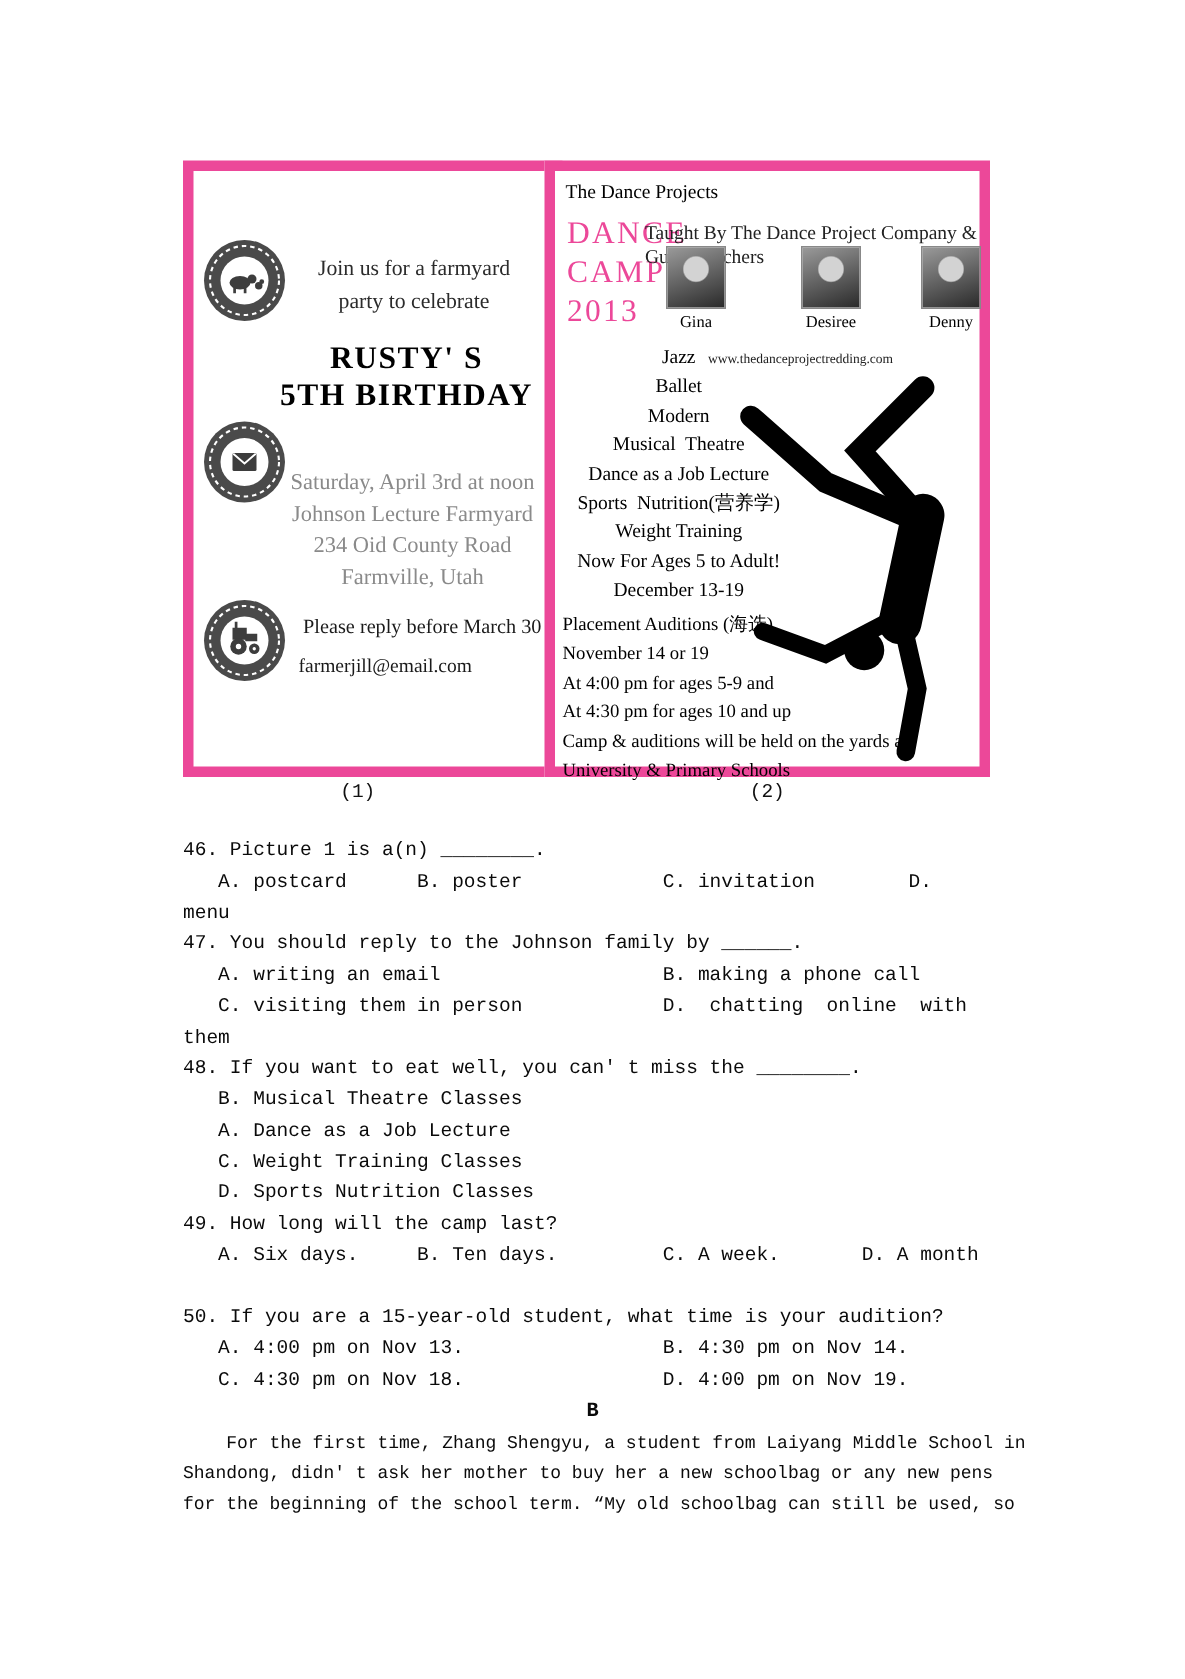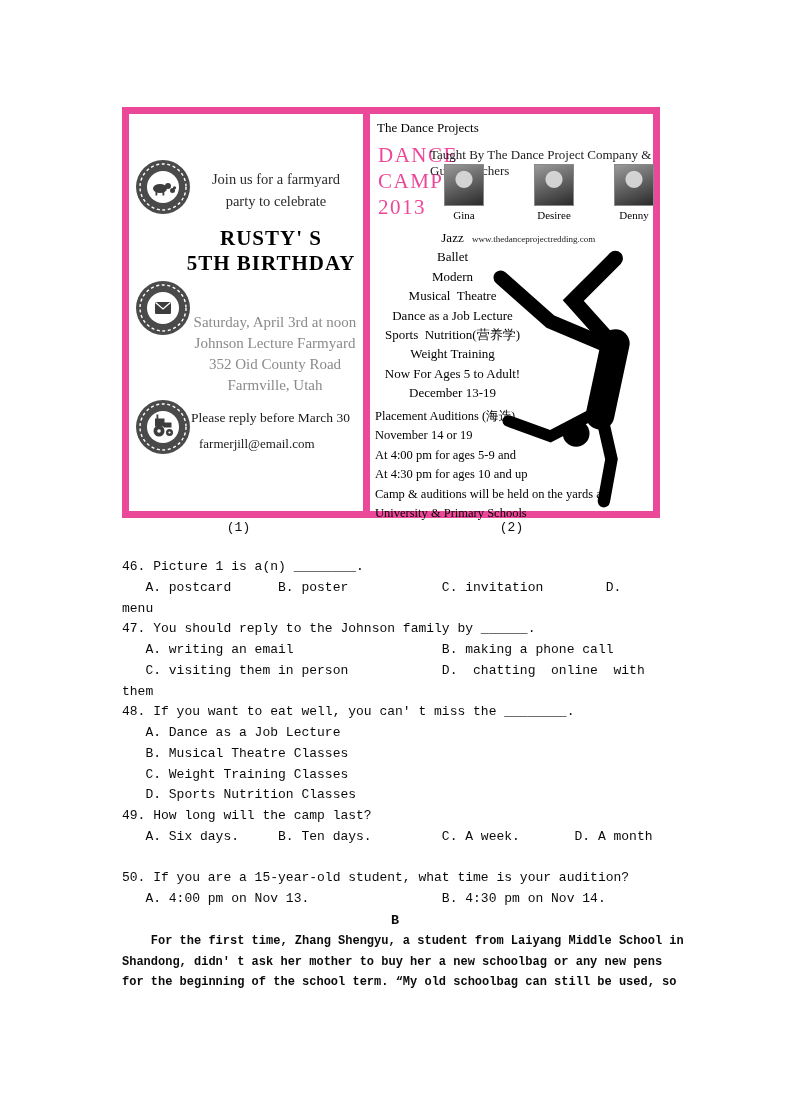--- a/index.html
+++ b/index.html
@@ -13,21 +13,21 @@
 
   
   .serif { font-family:"Liberation Serif", serif; }
   .stamp { position:absolute; left:6px; width:56px; height:56px; }
   .inv-intro { position:absolute; left:66px; top:54px; width:162px; text-align:center;
                font-family:"Liberation Serif", serif; font-size:14.5px; line-height:22px; color:#2b2b2b; }
   .inv-title { position:absolute; left:56px; width:172px; text-align:center;
                font-family:Liberation Serif, serif; font-weight:bold; font-size:21px; letter-spacing:1px; color:#000; }
   .inv-addr { position:absolute; left:62px; top:172px; width:168px; text-align:center;
               font-family:"Liberation Serif", serif; font-size:15px; line-height:21px; color:#8a8a8a;margin-top:26px; }
-  .inv-reply { position:absolute; left:62px; top:296px; width:170px; text-align:left;
+  .inv-reply { position:absolute; left:62px; top:296px; width:170px; text-align:right;
                font-family:"Liberation Serif", serif; font-size:13.5px; color:#1a1a1a; }
   .inv-email { position:absolute; left:70px; top:322px; width:170px; text-align:left;
                font-family:"Liberation Serif", serif; font-size:13px; color:#1a1a1a; }
 
   
   .po-brand { position:absolute; left:7px; top:6px; font-size:13px; color:#000; }
   .po-big { position:absolute; left:8px; font-size:21px; letter-spacing:1.5px; color:#ec4899; }
   .po-tagline { position:absolute; left:60px; top:33px; width:234px; font-size:13px; color:#222; }
   .photo { position:absolute; top:50px; width:40px; height:42px; border:1px solid #888;
            background: radial-gradient(circle at 50% 36%, #d3d3d3 0 8px, rgba(0,0,0,0) 9px),
@@ -45,21 +45,21 @@
   .cap1 { left:122px; width:233px; }
   .cap2 { left:363px; width:297px; }
 
   
   .textcol { position:absolute; left:122px; top:557px; width:560px; }
   .qline { font-family:"Liberation Mono", monospace; font-size:13px; line-height:20.75px; height:20.75px;
            white-space:pre; color:#0a0a0a; }
   .bhead { font-family:"Liberation Mono", monospace; font-weight:bold; font-size:13.5px; line-height:21px;
            height:21px; text-align:center; width:546px; color:#0a0a0a; }
   .pline { font-family:"Liberation Mono", monospace; font-size:12px; line-height:20.8px; height:20.8px;
-           white-space:pre; color:#0a0a0a;font-weight:bold; }
+           white-space:pre; color:#0a0a0a; }
 </style>
 </head>
 <body>
 
 <div class="page">
 
   <div class="card card1">
 
     <div class="stamp" style="top:45px;">
       <svg viewBox="0 0 56 56" width="56" height="56">
@@ -89,21 +89,21 @@
         <circle cx="28" cy="28" r="23" fill="none" stroke="#fff" stroke-width="1.4" stroke-dasharray="3 2.6"></circle>
         <circle cx="28" cy="28" r="16" fill="#fff"></circle>
         <rect x="20" y="22" width="16" height="12" rx="1" fill="#3d3d3d"></rect>
         <path d="M20.5,22.5 L28,29 L35.5,22.5" fill="none" stroke="#fff" stroke-width="1.3"></path>
       </svg>
     </div>
 
     <div class="inv-addr">
       <div>Saturday, April 3rd at noon</div>
       <div>Johnson Lecture Farmyard</div>
-      <div>352 Oid County Road</div>
+      <div>234 Oid County Road</div>
       <div>Farmville, Utah</div>
     </div>
 
     <div class="stamp" style="top:285px;">
       <svg viewBox="0 0 56 56" width="56" height="56">
         <circle cx="28" cy="28" r="27" fill="#4a4a4a"></circle>
         <circle cx="28" cy="28" r="23" fill="none" stroke="#fff" stroke-width="1.4" stroke-dasharray="3 2.6"></circle>
         <circle cx="28" cy="28" r="16" fill="#fff"></circle>
         <rect x="21.5" y="15.5" width="1.8" height="4.5" fill="#3d3d3d"></rect>
         <rect x="20" y="19.5" width="9.5" height="8" fill="#3d3d3d"></rect>
@@ -176,29 +176,30 @@
 
   <div class="textcol">
     <div class="qline">46. Picture 1 is a(n) ________.</div>
     <div class="qline">   A. postcard      B. poster            C. invitation        D.</div>
     <div class="qline">menu</div>
     <div class="qline">47. You should reply to the Johnson family by ______.</div>
     <div class="qline">   A. writing an email                   B. making a phone call</div>
     <div class="qline">   C. visiting them in person            D.  chatting  online  with</div>
     <div class="qline">them</div>
     <div class="qline">48. If you want to eat well, you can' t miss the ________.</div>
+    <div class="qline">   B. Musical Theatre Classes</div>
     <div class="qline">   A. Dance as a Job Lecture</div>
-    <div class="qline">   B. Musical Theatre Classes</div>
     <div class="qline">   C. Weight Training Classes</div>
     <div class="qline">   D. Sports Nutrition Classes</div>
     <div class="qline">49. How long will the camp last?</div>
     <div class="qline">   A. Six days.     B. Ten days.         C. A week.       D. A month</div>
     <div class="qline"></div>
     <div class="qline">50. If you are a 15-year-old student, what time is your audition?</div>
     <div class="qline">   A. 4:00 pm on Nov 13.                 B. 4:30 pm on Nov 14.</div>
+    <div class="qline">   C. 4:30 pm on Nov 18.                 D. 4:00 pm on Nov 19.</div>
 
     <div class="bhead">B</div>
 
     <div class="pline">    For the first time, Zhang Shengyu, a student from Laiyang Middle School in</div>
     <div class="pline">Shandong, didn' t ask her mother to buy her a new schoolbag or any new pens</div>
     <div class="pline">for the beginning of the school term. “My old schoolbag can still be used, so</div>
   </div>
 
 </div>
 

